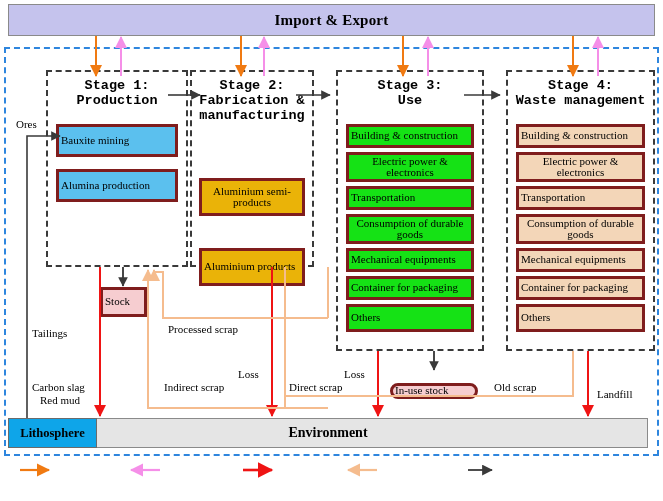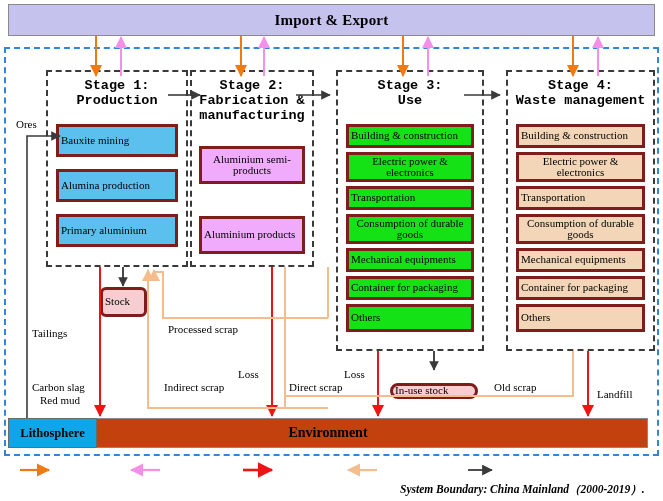--- a/index.html
+++ b/index.html
@@ -20,27 +20,27 @@
   
   .stage-box{border:2px dashed #3a3a3a;background:transparent;}
   .stage-title{position:absolute;left:0;right:0;top:6px;text-align:center;
                font-weight:bold;font-size:13.5px;line-height:15px;color:#000;font-family:Liberation Mono, monospace;}
 
   
   .item{position:absolute;box-sizing:border-box;border:3px solid #7f1d1d;
         display:flex;align-items:center;text-align:center;
         font-size:11px;line-height:11.5px;color:#000;padding:0 2px;}
   .blue{background:#5bc0ee;}
-  .orange{background:#f0abfc;}
+  .orange{background:#eab308;margin-top:32px;}
   .green{background:#15e215;}
   .tan{background:#f3d6b8;}
   .pink{background:#f6cdd0;}
 
   
-  .env-bar{left:8px;top:418px;width:640px;height:30px;background:#c2410c;
+  .env-bar{left:8px;top:418px;width:640px;height:30px;background:#e5e5e5;
            border:1px solid #8a8a8a;display:flex;align-items:center;justify-content:center;}
   .env-bar span{font-weight:bold;font-size:14px;}
   .litho{left:8px;top:418px;width:89px;height:30px;background:#0ea5e9;
          border:1px solid #6b6b6b;display:flex;align-items:center;justify-content:center;}
   .litho span{font-weight:bold;font-size:12.5px;}
 
   
   .lbl{position:absolute;font-size:11px;color:#000;white-space:nowrap;}
 
   
@@ -68,23 +68,20 @@
       <div>Stage 1:</div>
       <div>Production</div>
     </div>
   </div>
   <div class="item blue" style="left:56px;top:124px;width:122px;height:33px;">
     <span>Bauxite mining</span>
     </div>
   <div class="item blue" style="left:56px;top:169px;width:122px;height:33px;">
     <span>Alumina production</span>
     </div>
-  <div class="item blue" style="left:56px;top:214px;width:122px;height:33px;">
-    <span>Primary aluminium</span>
-    </div>
 
   <div class="abs stage-box" style="left:190px;top:70px;width:124px;height:197px;">
     <div class="stage-title">
       <div>Stage 2:</div>
       <div>Fabrication &amp;</div>
       <div>manufacturing</div>
     </div>
   </div>
   <div class="item orange" style="left:199px;top:146px;width:106px;height:38px;">
     <span>Aluminium semi-products</span>
@@ -142,21 +139,21 @@
   <div class="item tan" style="left:516px;top:248px;width:129px;height:24px;">
     <span>Mechanical equipments</span>
     </div>
   <div class="item tan" style="left:516px;top:276px;width:129px;height:24px;">
     <span>Container for packaging</span>
     </div>
   <div class="item tan" style="left:516px;top:304px;width:129px;height:28px;">
     <span>Others</span>
     </div>
 
-  <div class="item pink" style="left:100px;top:287px;width:47px;height:30px;border-radius:6px;">
+  <div class="item pink" style="left:100px;top:287px;width:47px;height:30px;">
     <span>Stock</span>
     </div>
   <div class="item pink" style="left:390px;top:383px;width:88px;height:16px;border-radius:13px;">
     <span>In-use stock</span>
     </div>
 
   <div class="abs env-bar">
     <span>Environment</span>
   </div>
   <div class="abs litho">
@@ -256,15 +253,14 @@
     </g>
     <g>
       <line x1="377" y1="470" x2="348" y2="470" stroke="#f5bc8e" stroke-width="2.2" marker-end="url(#ar-recyc)"></line>
     </g>
     <g>
       <line x1="468" y1="470" x2="492" y2="470" stroke="#3a3a3a" stroke-width="1.8" marker-end="url(#ar-feed)"></line>
     </g>
   </svg>
 
 
-  <div class="caption">System Boundary: China Mainland（2000-2019）.</div>
 
 </div>
 
 </body></html>

